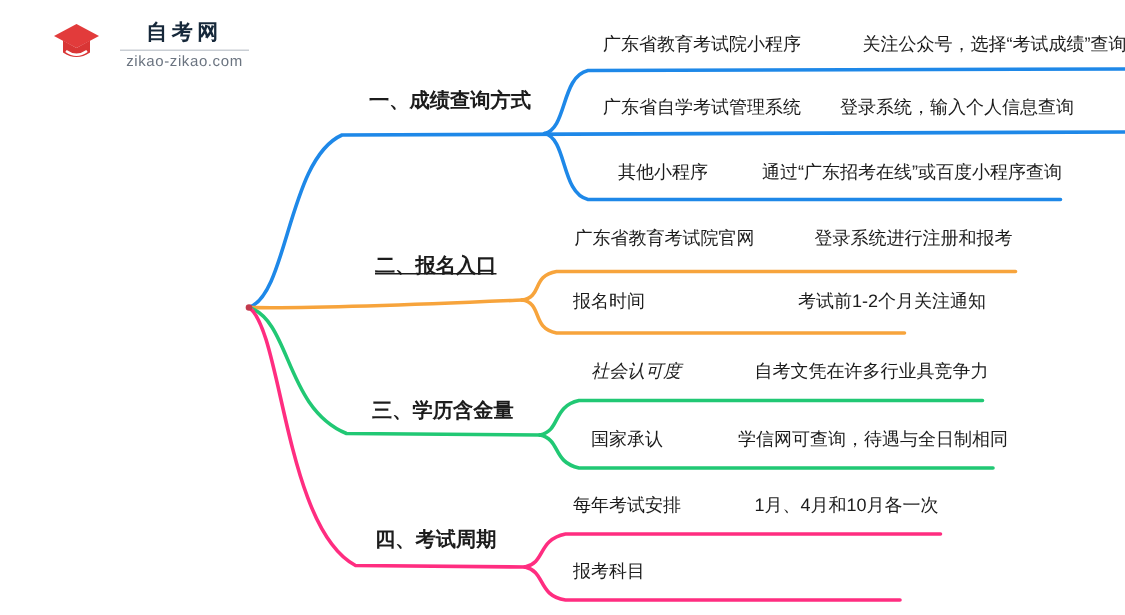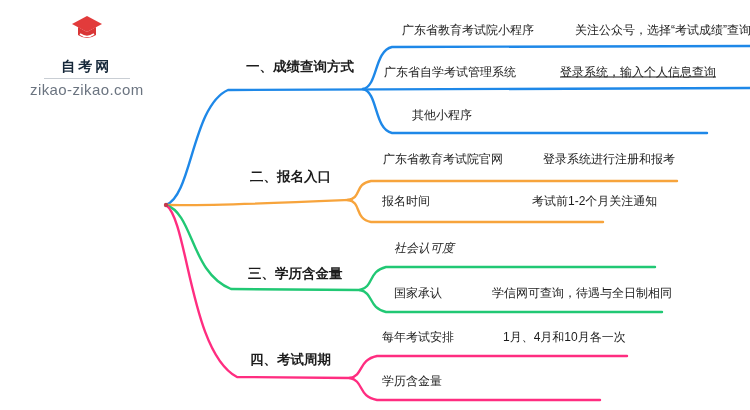--- a/index.html
+++ b/index.html
@@ -9,25 +9,25 @@
     font-family:"Liberation Sans","DejaVu Sans",sans-serif;
     color:#1c1c1c;
   }
   .stage{position:absolute;inset:0;width:750px;height:410px;}
   svg.connectors{position:absolute;left:0;top:0;pointer-events:none;}
   .txt{position:absolute;transform:translateY(-50%);white-space:nowrap;}
   .central{font-size:13px;font-weight:bold;letter-spacing:.2px;}
   .blabel{font-size:13.5px;font-weight:bold;}
   .node{font-size:12px;}
   
-  .logo{position:absolute;left:30px;top:10px;display:flex;align-items:center;gap:8px;flex-direction:column;}
+  .logo{position:absolute;left:30px;top:10px;display:flex;align-items:center;gap:8px;}
   .logo-text{display:flex;flex-direction:column;align-items:center;}
   .site-name{font-size:14px;font-weight:bold;color:#16283a;letter-spacing:3px;}
   .site-divider{width:86px;height:1px;background:#c9ced4;margin:2px 0 2px 0;}
-  .site-url{font-size:15px;color:#6b7480;letter-spacing:.4px;}
+  .site-url{font-size:10px;color:#6b7480;letter-spacing:.4px;}
 </style>
 </head>
 <body>
 
 <div class="stage">
 
   <svg class="connectors" width="750" height="410" viewBox="0 0 750 410" fill="none" stroke-linecap="round" stroke-linejoin="round" stroke-width="2.4">
 
     <g stroke="#1E88E8">
       <path d="M166,205 C192,196 192,106 228,90 L750,88"></path>
@@ -66,36 +66,38 @@
     </svg>
     <div class="logo-text">
       <span class="site-name">自考网</span>
       <span class="site-divider"></span>
       <span class="site-url">zikao-zikao.com</span>
     </div>
   </div>
 
 
   <div class="txt blabel" style="left:246px;top:67px;">一、成绩查询方式</div>
-  <div class="txt blabel" style="left:250px;top:177px;">二、报名入口</div>
+  <div class="txt blabel" style="left:250px;top:177px;text-decoration:underline;">二、报名入口</div>
   <div class="txt blabel" style="left:248px;top:274px;">三、学历含金量</div>
   <div class="txt blabel" style="left:250px;top:360px;">四、考试周期</div>
 
   <div class="txt node" style="left:402px;top:30px;">广东省教育考试院小程序</div>
   <div class="txt node" style="left:575px;top:30px;">关注公众号，选择“考试成绩”查询</div>
-  <div class="txt node" style="left:384px;top:72px;">广东省自学考试管理系统</div>
-  <div class="txt node" style="left:560px;top:72px;text-decoration:underline;">登录系统，输入个人信息查询</div>
+  <div class="txt node" style="left:402px;top:72px;">广东省自学考试管理系统</div>
+  <div class="txt node" style="left:560px;top:72px;">登录系统，输入个人信息查询</div>
   <div class="txt node" style="left:412px;top:115px;">其他小程序</div>
+  <div class="txt node" style="left:508px;top:115px;">通过“广东招考在线”或百度小程序查询</div>
 
   <div class="txt node" style="left:383px;top:159px;">广东省教育考试院官网</div>
   <div class="txt node" style="left:543px;top:159px;text-align:center;">登录系统进行注册和报考</div>
   <div class="txt node" style="left:382px;top:201px;">报名时间</div>
   <div class="txt node" style="left:484px;top:201px;margin-left:48px;">考试前1-2个月关注通知</div>
 
   <div class="txt node" style="left:394px;top:248px;font-style:italic;">社会认可度</div>
+  <div class="txt node" style="left:503px;top:248px;">自考文凭在许多行业具竞争力</div>
   <div class="txt node" style="left:394px;top:293px;">国家承认</div>
   <div class="txt node" style="left:492px;top:293px;">学信网可查询，待遇与全日制相同</div>
 
   <div class="txt node" style="left:382px;top:337px;">每年考试安排</div>
   <div class="txt node" style="left:503px;top:337px;">1月、4月和10月各一次</div>
-  <div class="txt node" style="left:382px;top:381px;">学历含金量</div>
+  <div class="txt node" style="left:382px;top:381px;">报考科目</div>
 
 </div>
 
 </body></html>

